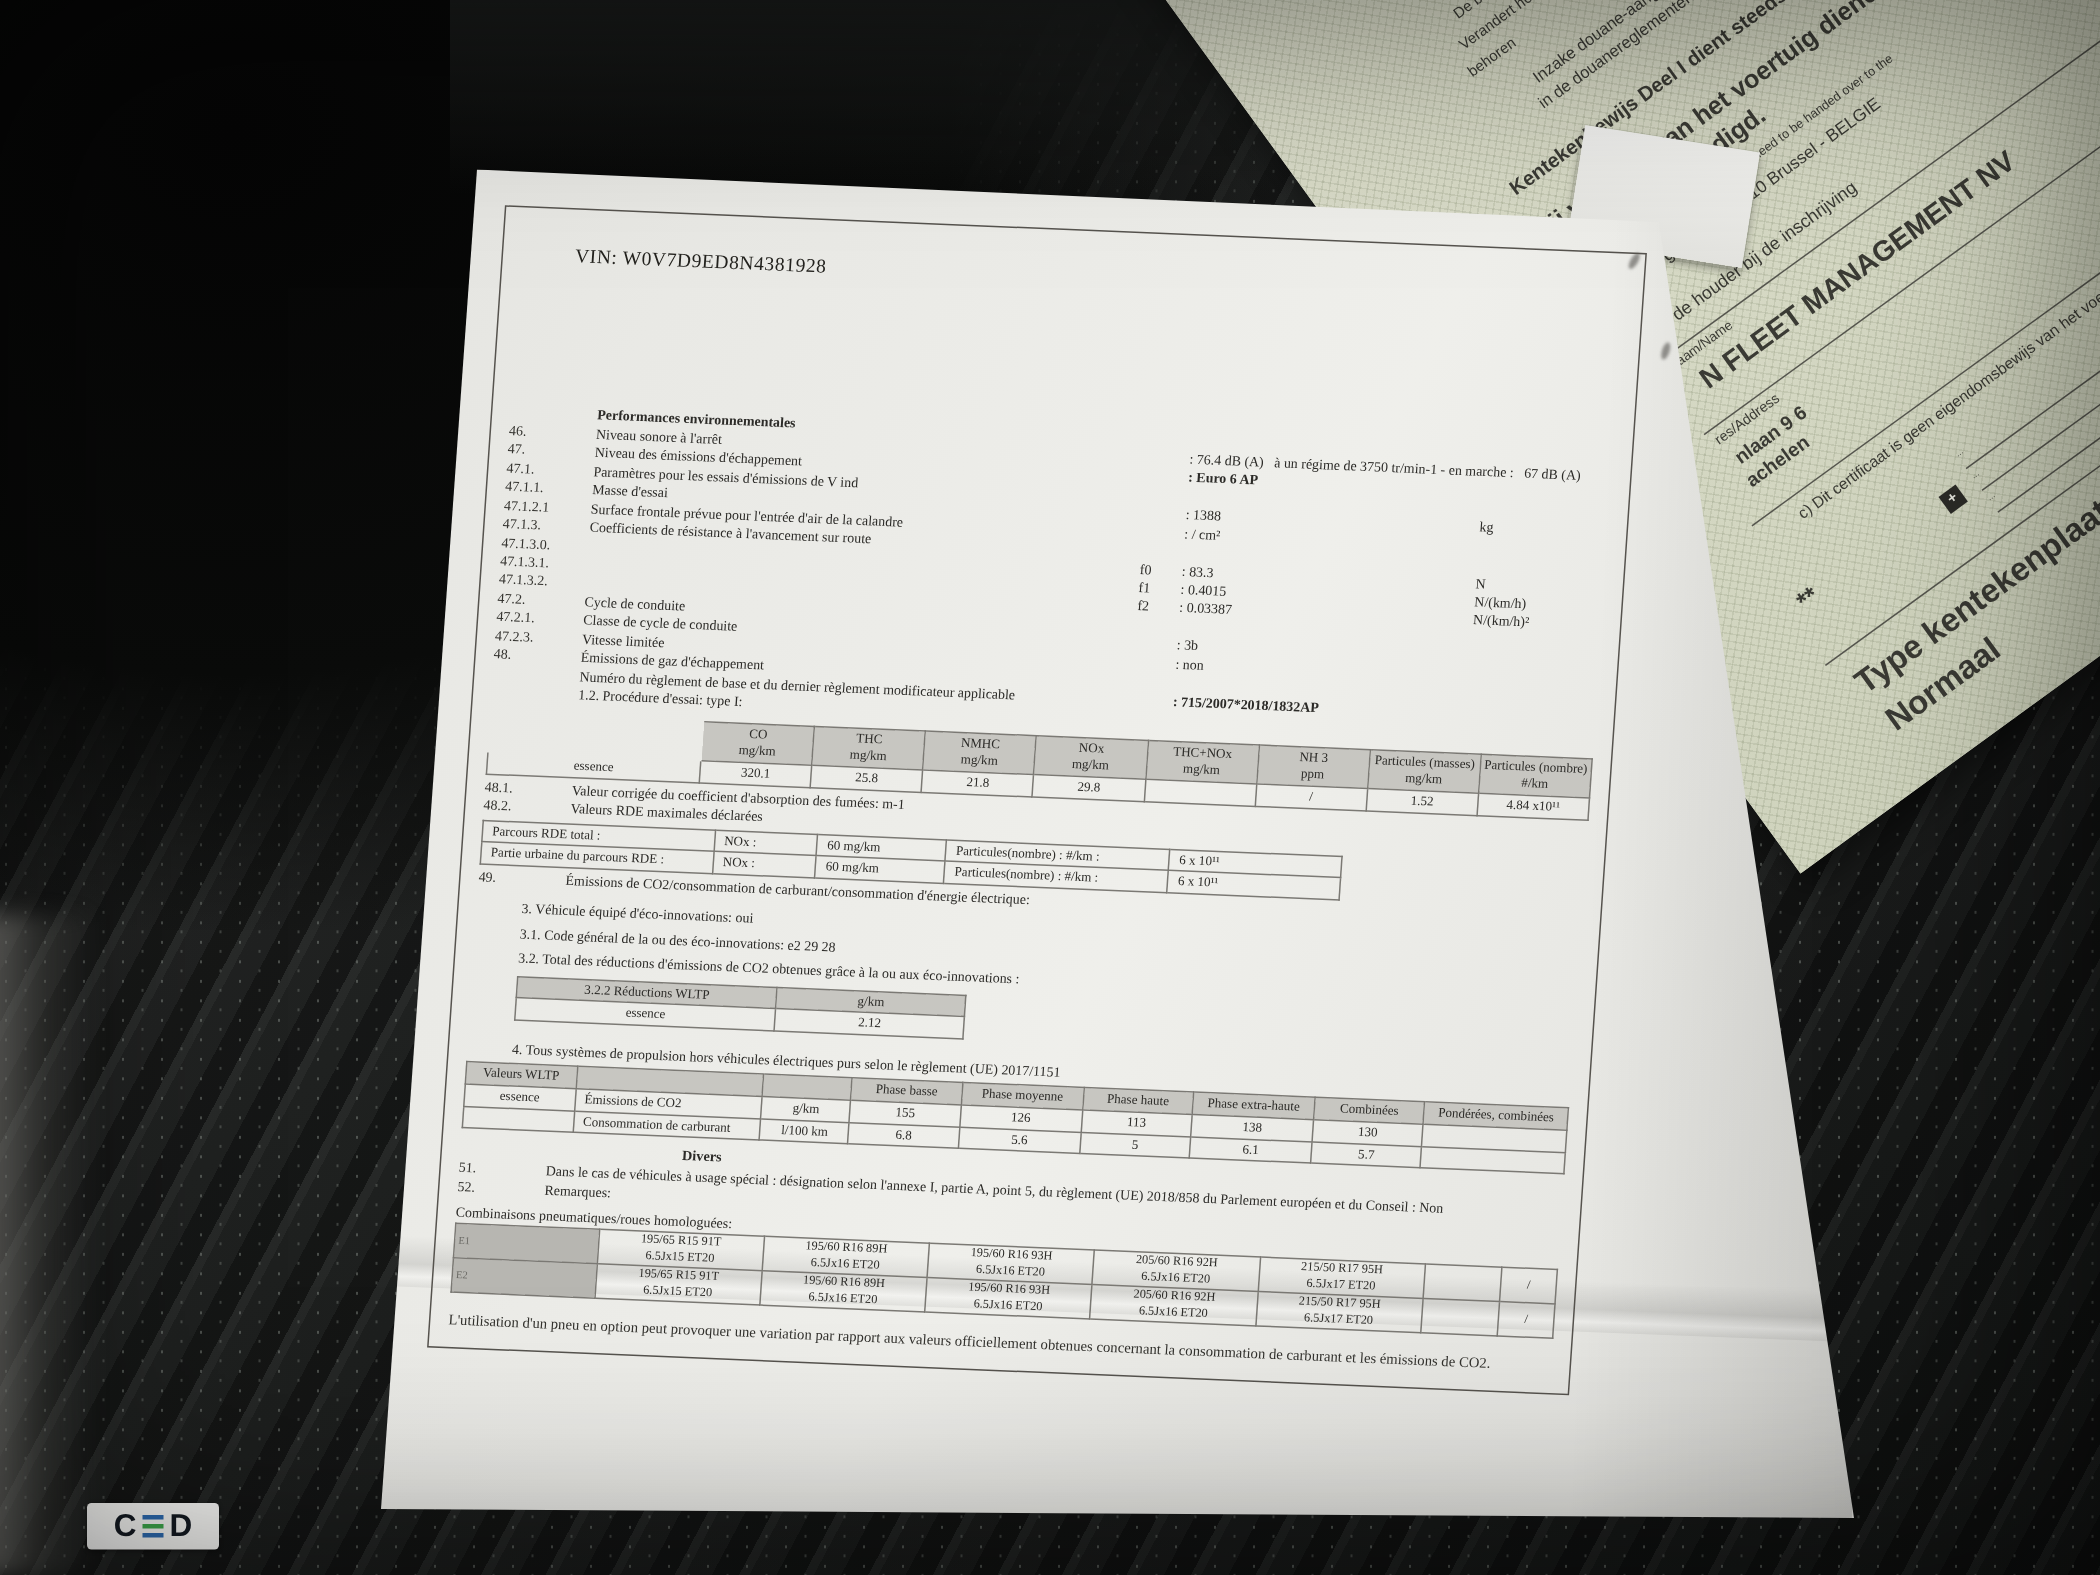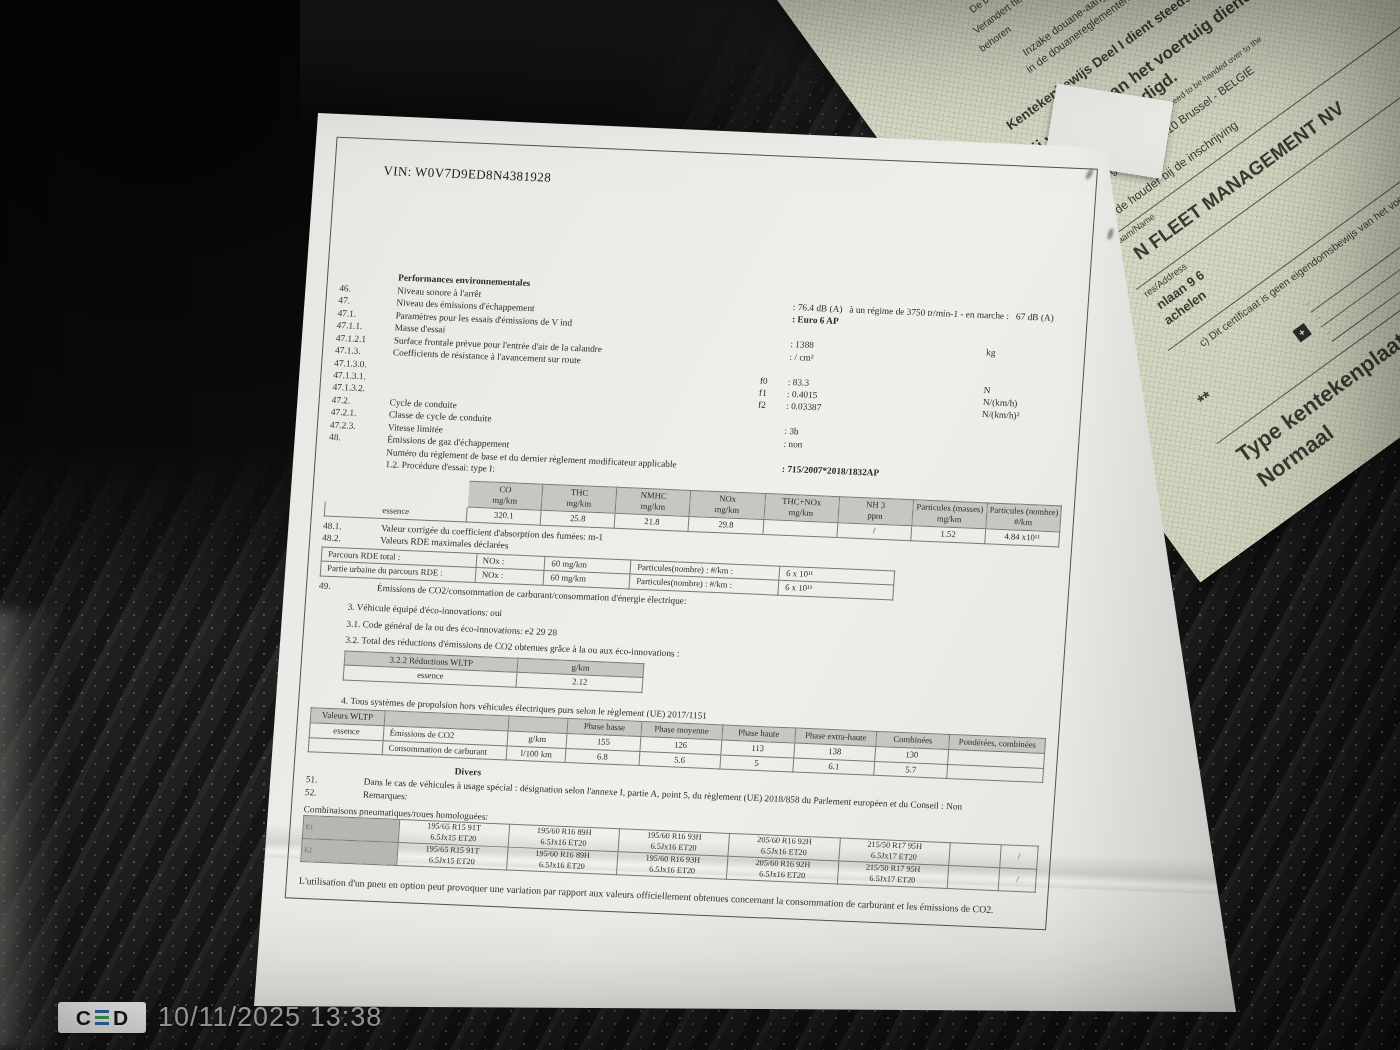--- a/index.html
+++ b/index.html
@@ -533,17 +533,16 @@
   <div class="cam">
     <div class="cam-logo">
       <span class="ch">C</span>
       <span class="bars">
           <i></i>
           <i></i>
           <i></i>
         </span>
       <span class="ch">D</span>
     </div>
-    <div class="cam-time">10/11/2025 13:38</div>
   </div>
 
   <div class="vignette"></div>
 </div>
 
 </body></html>

